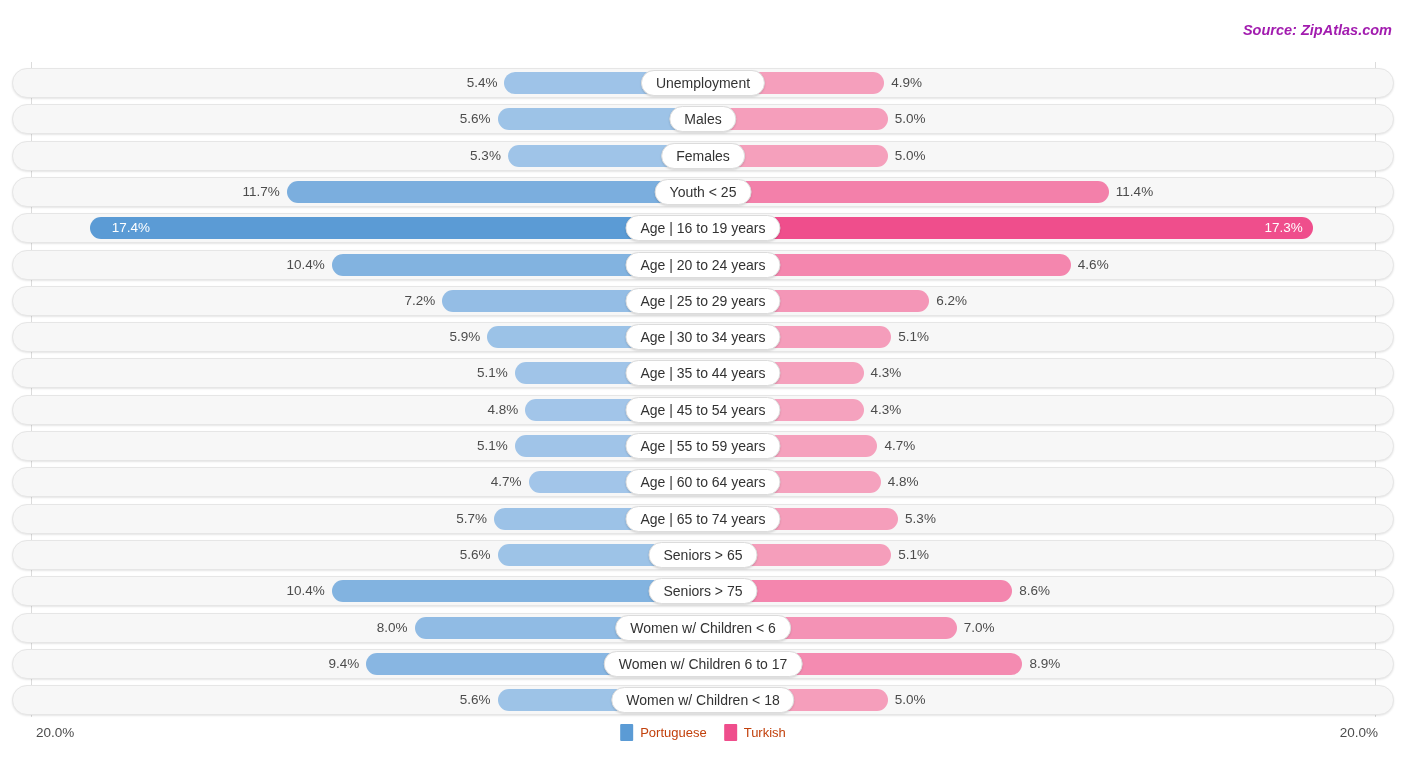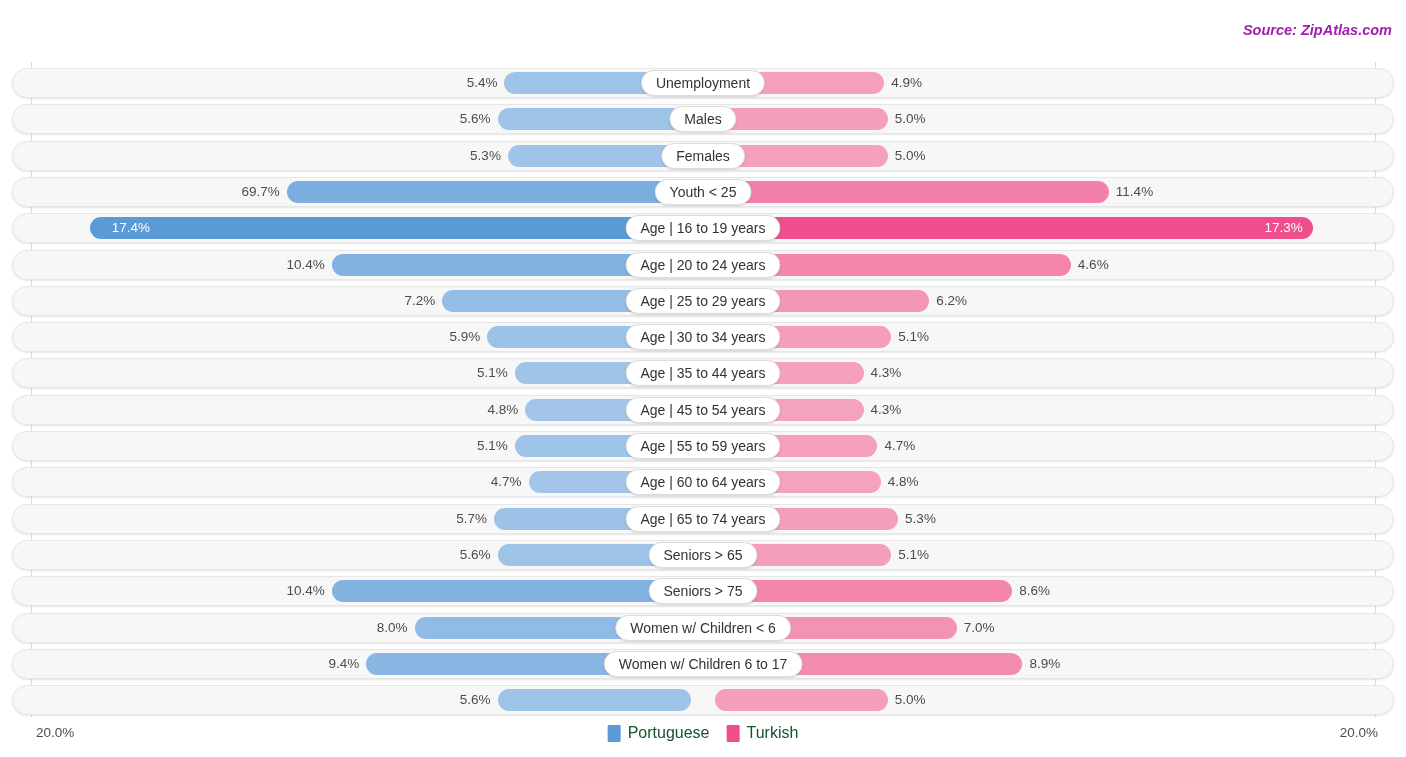--- a/index.html
+++ b/index.html
@@ -136,21 +136,21 @@
     left: 50%;
     top: 7px;
     transform: translateX(-50%);
     display: flex;
     align-items: center;
     gap: 17px;
     white-space: nowrap;
   }
   .legend-item { display: flex; align-items: center; gap: 7px; }
   .swatch { width: 13px; height: 17px; border-radius: 1px; }
-  .legend-text { font-size: 16px; color: #14532d; }
+  .legend-text { font-size: 13px; color: #c2410c; }
 </style>
 </head>
 <body>
 
 <div id="header">
   <div id="source-label">Source: ZipAtlas.com</div>
 </div>
 
 <div id="plot">
   <div class="gridline" id="grid-left"></div>
@@ -177,21 +177,21 @@
         <div class="bar bar-left" style="width: 183.115px; background: rgb(159, 196, 232);"></div>
         <div class="bar bar-right" style="width: 172.75px; background: rgb(245, 160, 188);"></div>
         <div class="val val-left" style="right: 893.115px;">5.3%</div>
         <div class="val val-right" style="left: 882.75px;">5.0%</div>
         <div class="pill">Females</div>
       </div>
       <div class="row" style="top: 114.9px;">
         <div class="track"></div>
         <div class="bar bar-left" style="width: 404.235px; background: rgb(123, 174, 222);"></div>
         <div class="bar bar-right" style="width: 393.87px; background: rgb(243, 128, 170);"></div>
-        <div class="val val-left" style="right: 1114.23px;">69.7%</div>
+        <div class="val val-left" style="right: 1114.23px;">11.7%</div>
         <div class="val val-right" style="left: 1103.87px;">11.4%</div>
         <div class="pill">Youth &lt; 25</div>
       </div>
       <div class="row" style="top: 151.2px;">
         <div class="track"></div>
         <div class="bar bar-left" style="width: 601.17px; background: rgb(91, 155, 213);"></div>
         <div class="bar bar-right" style="width: 597.715px; background: rgb(239, 78, 140);"></div>
         <div class="val val-left inside" style="left: 99.83px; text-align: left;">17.4%</div>
         <div class="val val-right inside" style="left: 1245.71px; text-align: right; width: 45px;">17.3%</div>
         <div class="pill">Age | 16 to 19 years</div>
@@ -291,20 +291,21 @@
         <div class="val val-left" style="right: 1034.77px; text-align: right;">9.4%</div>
         <div class="val val-right" style="left: 1017.5px;">8.9%</div>
         <div class="pill">Women w/ Children 6 to 17</div>
       </div>
       <div class="row" style="top: 623.1px;">
         <div class="track"></div>
         <div class="bar bar-left" style="width: 193.48px; background: rgb(157, 195, 231);"></div>
         <div class="bar bar-right" style="width: 172.75px; background: rgb(245, 158, 187);"></div>
         <div class="val val-left" style="right: 903.48px;">5.6%</div>
         <div class="val val-right" style="left: 882.75px;">5.0%</div>
+        <div class="pill">Women w/ Children &lt; 18</div>
       </div>
     </div>
 </div>
 
 <div id="footer">
   <div id="axis-min">20.0%</div>
   <div id="legend">
       <div class="legend-item">
         <span class="swatch" style="background: rgb(91, 155, 213);"></span>
         <span class="legend-text">Portuguese</span>

